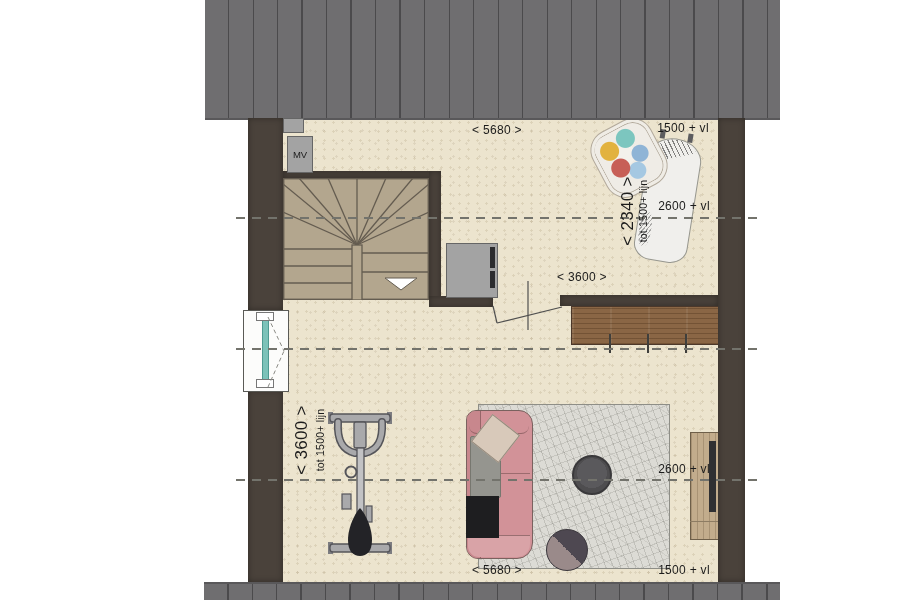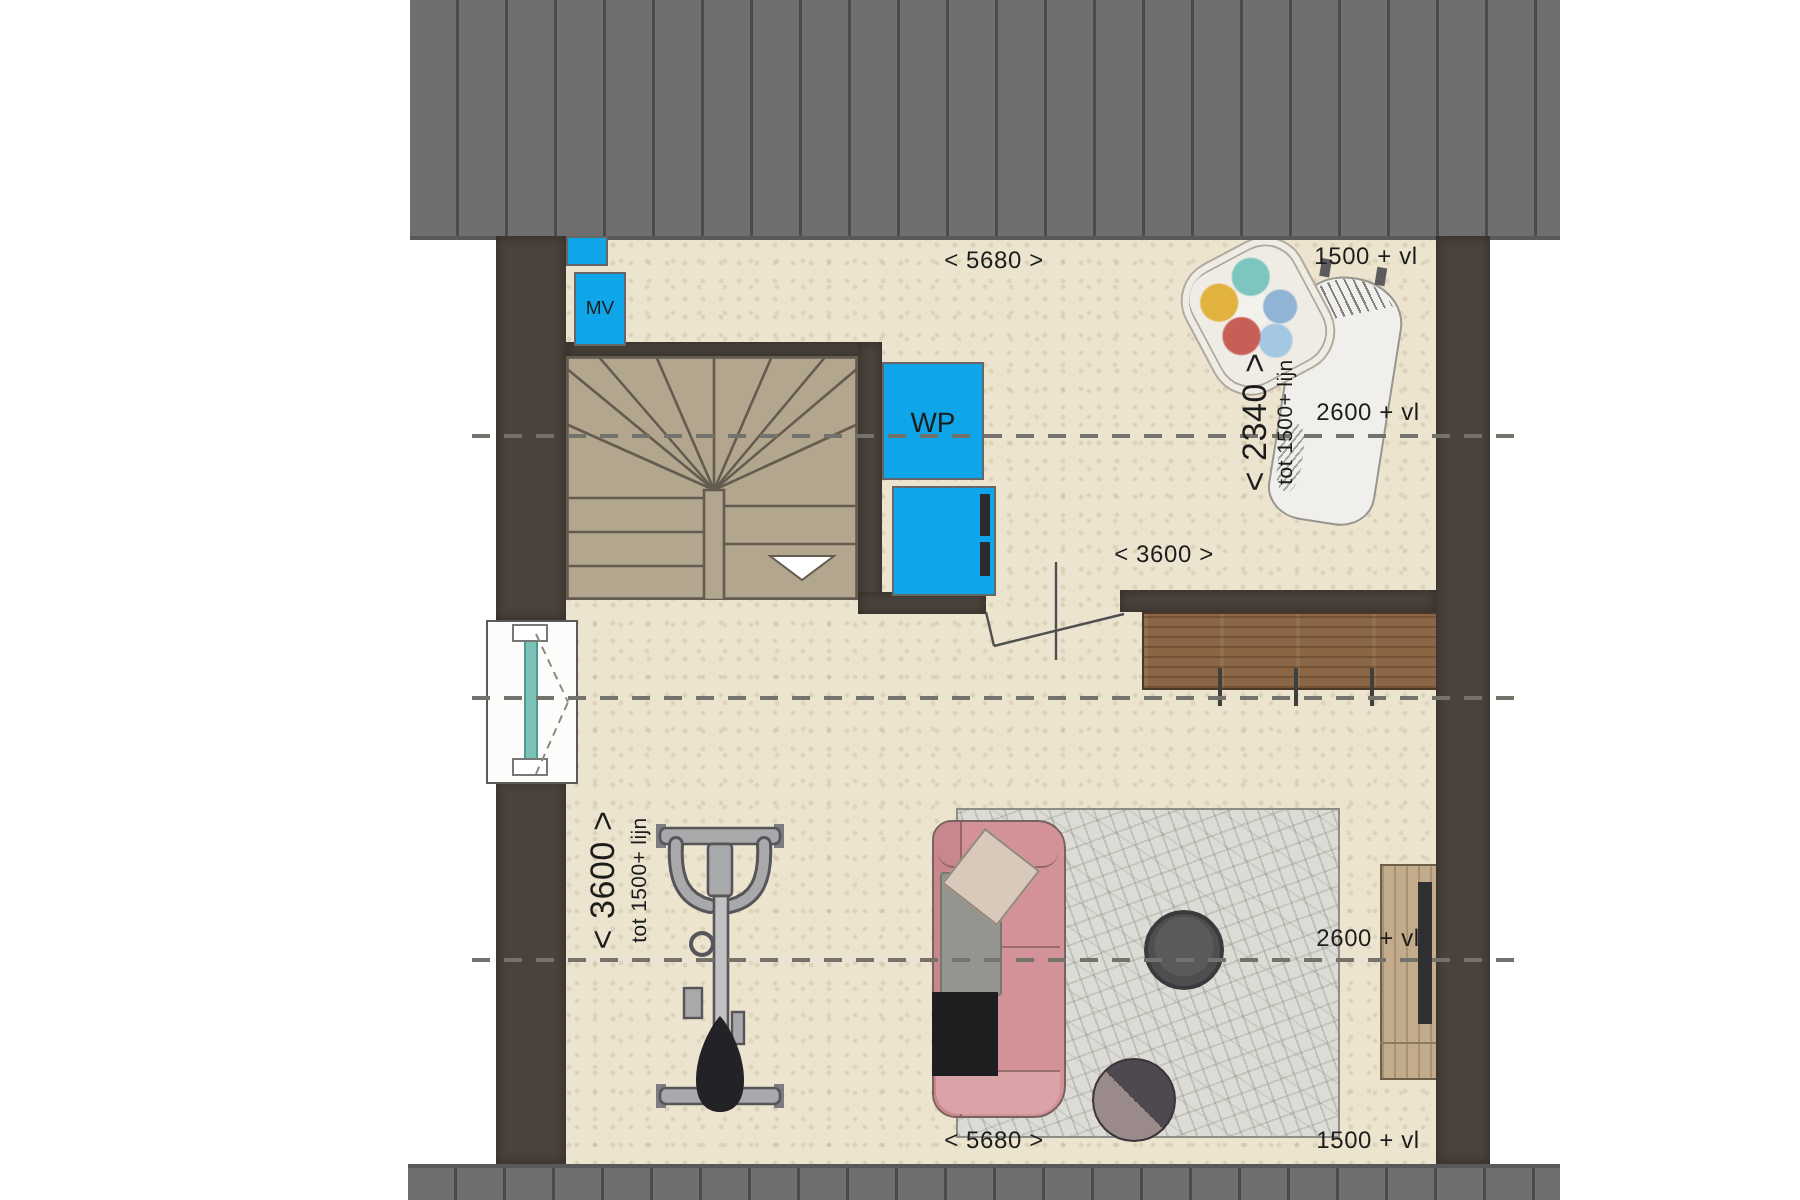--- a/index.html
+++ b/index.html
@@ -9,21 +9,21 @@
   .roof{background-color:var(--roof);
         background-image:repeating-linear-gradient(90deg,transparent 0 23px,var(--roofseam) 23px 24.5px);
         z-index:3}
   .roof-top{border-bottom:2px solid #59585a}
   .roof-bottom{border-top:2px solid #59585a}
   .floor{background-color:var(--floor);
          background-image:radial-gradient(rgba(150,128,88,.18) 1px,transparent 1.4px),
                           radial-gradient(rgba(120,100,70,.12) 1px,transparent 1.4px);
          background-size:9px 9px,13px 13px;background-position:0 0,4px 6px;z-index:0}
   .wall{background:var(--wall);box-shadow:inset 0 0 6px rgba(0,0,0,.35);z-index:3}
-  .whitebox{background:#0ea5e9;border:1px solid var(--boxline);z-index:4;
+  .whitebox{background:#a3a3a3;border:1px solid var(--boxline);z-index:4;
             display:flex;align-items:center;justify-content:center}
   .dashline{height:2px;
             background:repeating-linear-gradient(90deg,var(--dash) 0 9px,transparent 9px 16px);
             z-index:6}
   .lbl{position:absolute;transform:translateX(-50%);font-size:12px;white-space:nowrap;
        z-index:7;letter-spacing:.3px;color:var(--ink)}
   .vlbl{position:absolute;transform:translate(-50%,-50%) rotate(-90deg);font-size:17px;
         white-space:nowrap;z-index:7;letter-spacing:.3px;color:var(--ink)}
   .vnote{font-size:10.5px;letter-spacing:.2px}
   .wood{background-color:var(--wood);
@@ -80,23 +80,20 @@
       <line x1="79" y1="75" x2="146" y2="75"></line>
         <line x1="79" y1="94" x2="146" y2="94"></line>
     </g>
     <rect x="69" y="67" width="10" height="55" style="fill:var(--stair);stroke:var(--stairline);stroke-width:1.3"></rect>
     <polygon points="102,100 134,100 118,112" style="fill:#ffffff;stroke:var(--stairline);stroke-width:1"></polygon>
   </svg>
 
   <div class="abs whitebox" style="left:283px;top:118px;width:19px;height:13px"></div>
   <div class="abs whitebox" style="left:287px;top:136px;width:24px;height:35px;font-size:9.5px">
     <span>MV</span>
-  </div>
-  <div class="abs whitebox" style="left:441px;top:181px;width:49px;height:57px;font-size:14px">
-    <span>WP</span>
   </div>
   <div class="abs whitebox" style="left:446px;top:243px;width:50px;height:53px"></div>
   <div class="abs" style="left:490px;top:247px;width:5px;height:21px;background:#2c2c2e;z-index:5"></div>
   <div class="abs" style="left:490px;top:271px;width:5px;height:17px;background:#2c2c2e;z-index:5"></div>
 
   <div class="abs" style="left:238px;top:304px;width:55px;height:92px;z-index:4">
     <div class="abs" style="left:5px;top:6px;width:44px;height:80px;background:#fcfcfb;border:1px solid #5a5a56"></div>
     <div class="abs" style="left:24px;top:12px;width:5px;height:68px;background:var(--teal);border:1px solid #4e9b92"></div>
     <div class="abs" style="left:18px;top:8px;width:16px;height:7px;background:#fff;border:1px solid #777"></div>
     <div class="abs" style="left:18px;top:75px;width:16px;height:7px;background:#fff;border:1px solid #777"></div>

